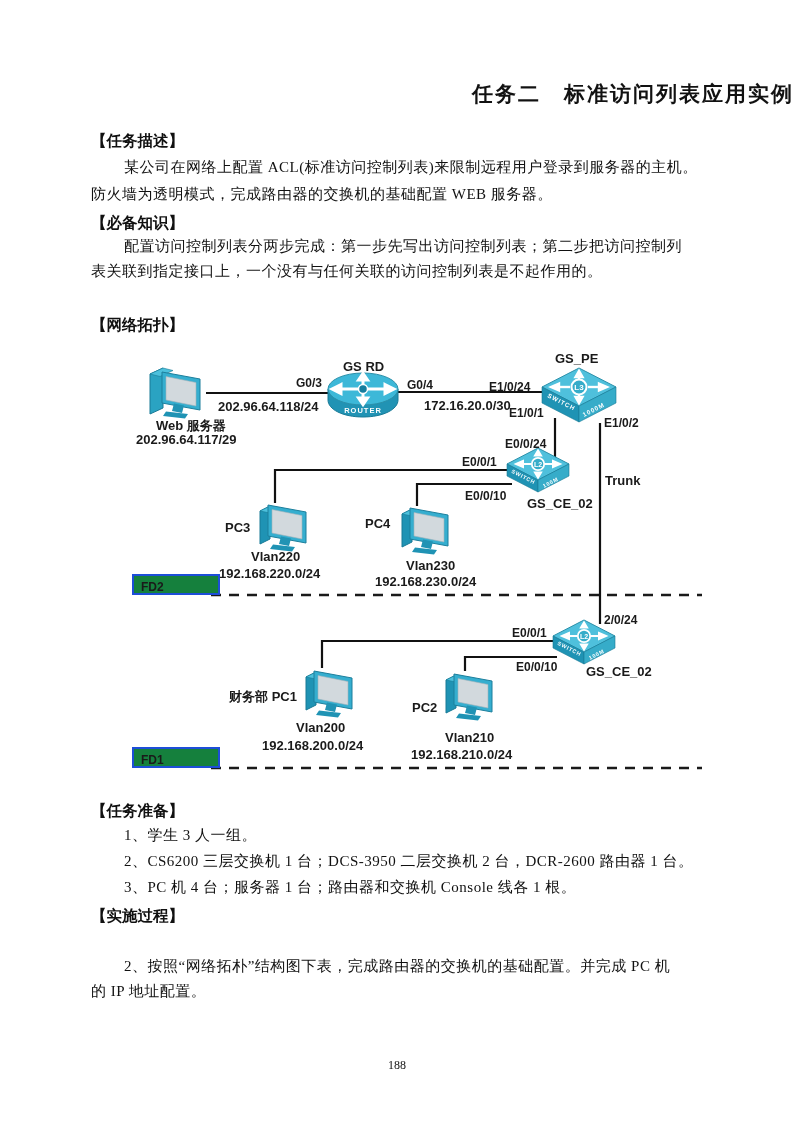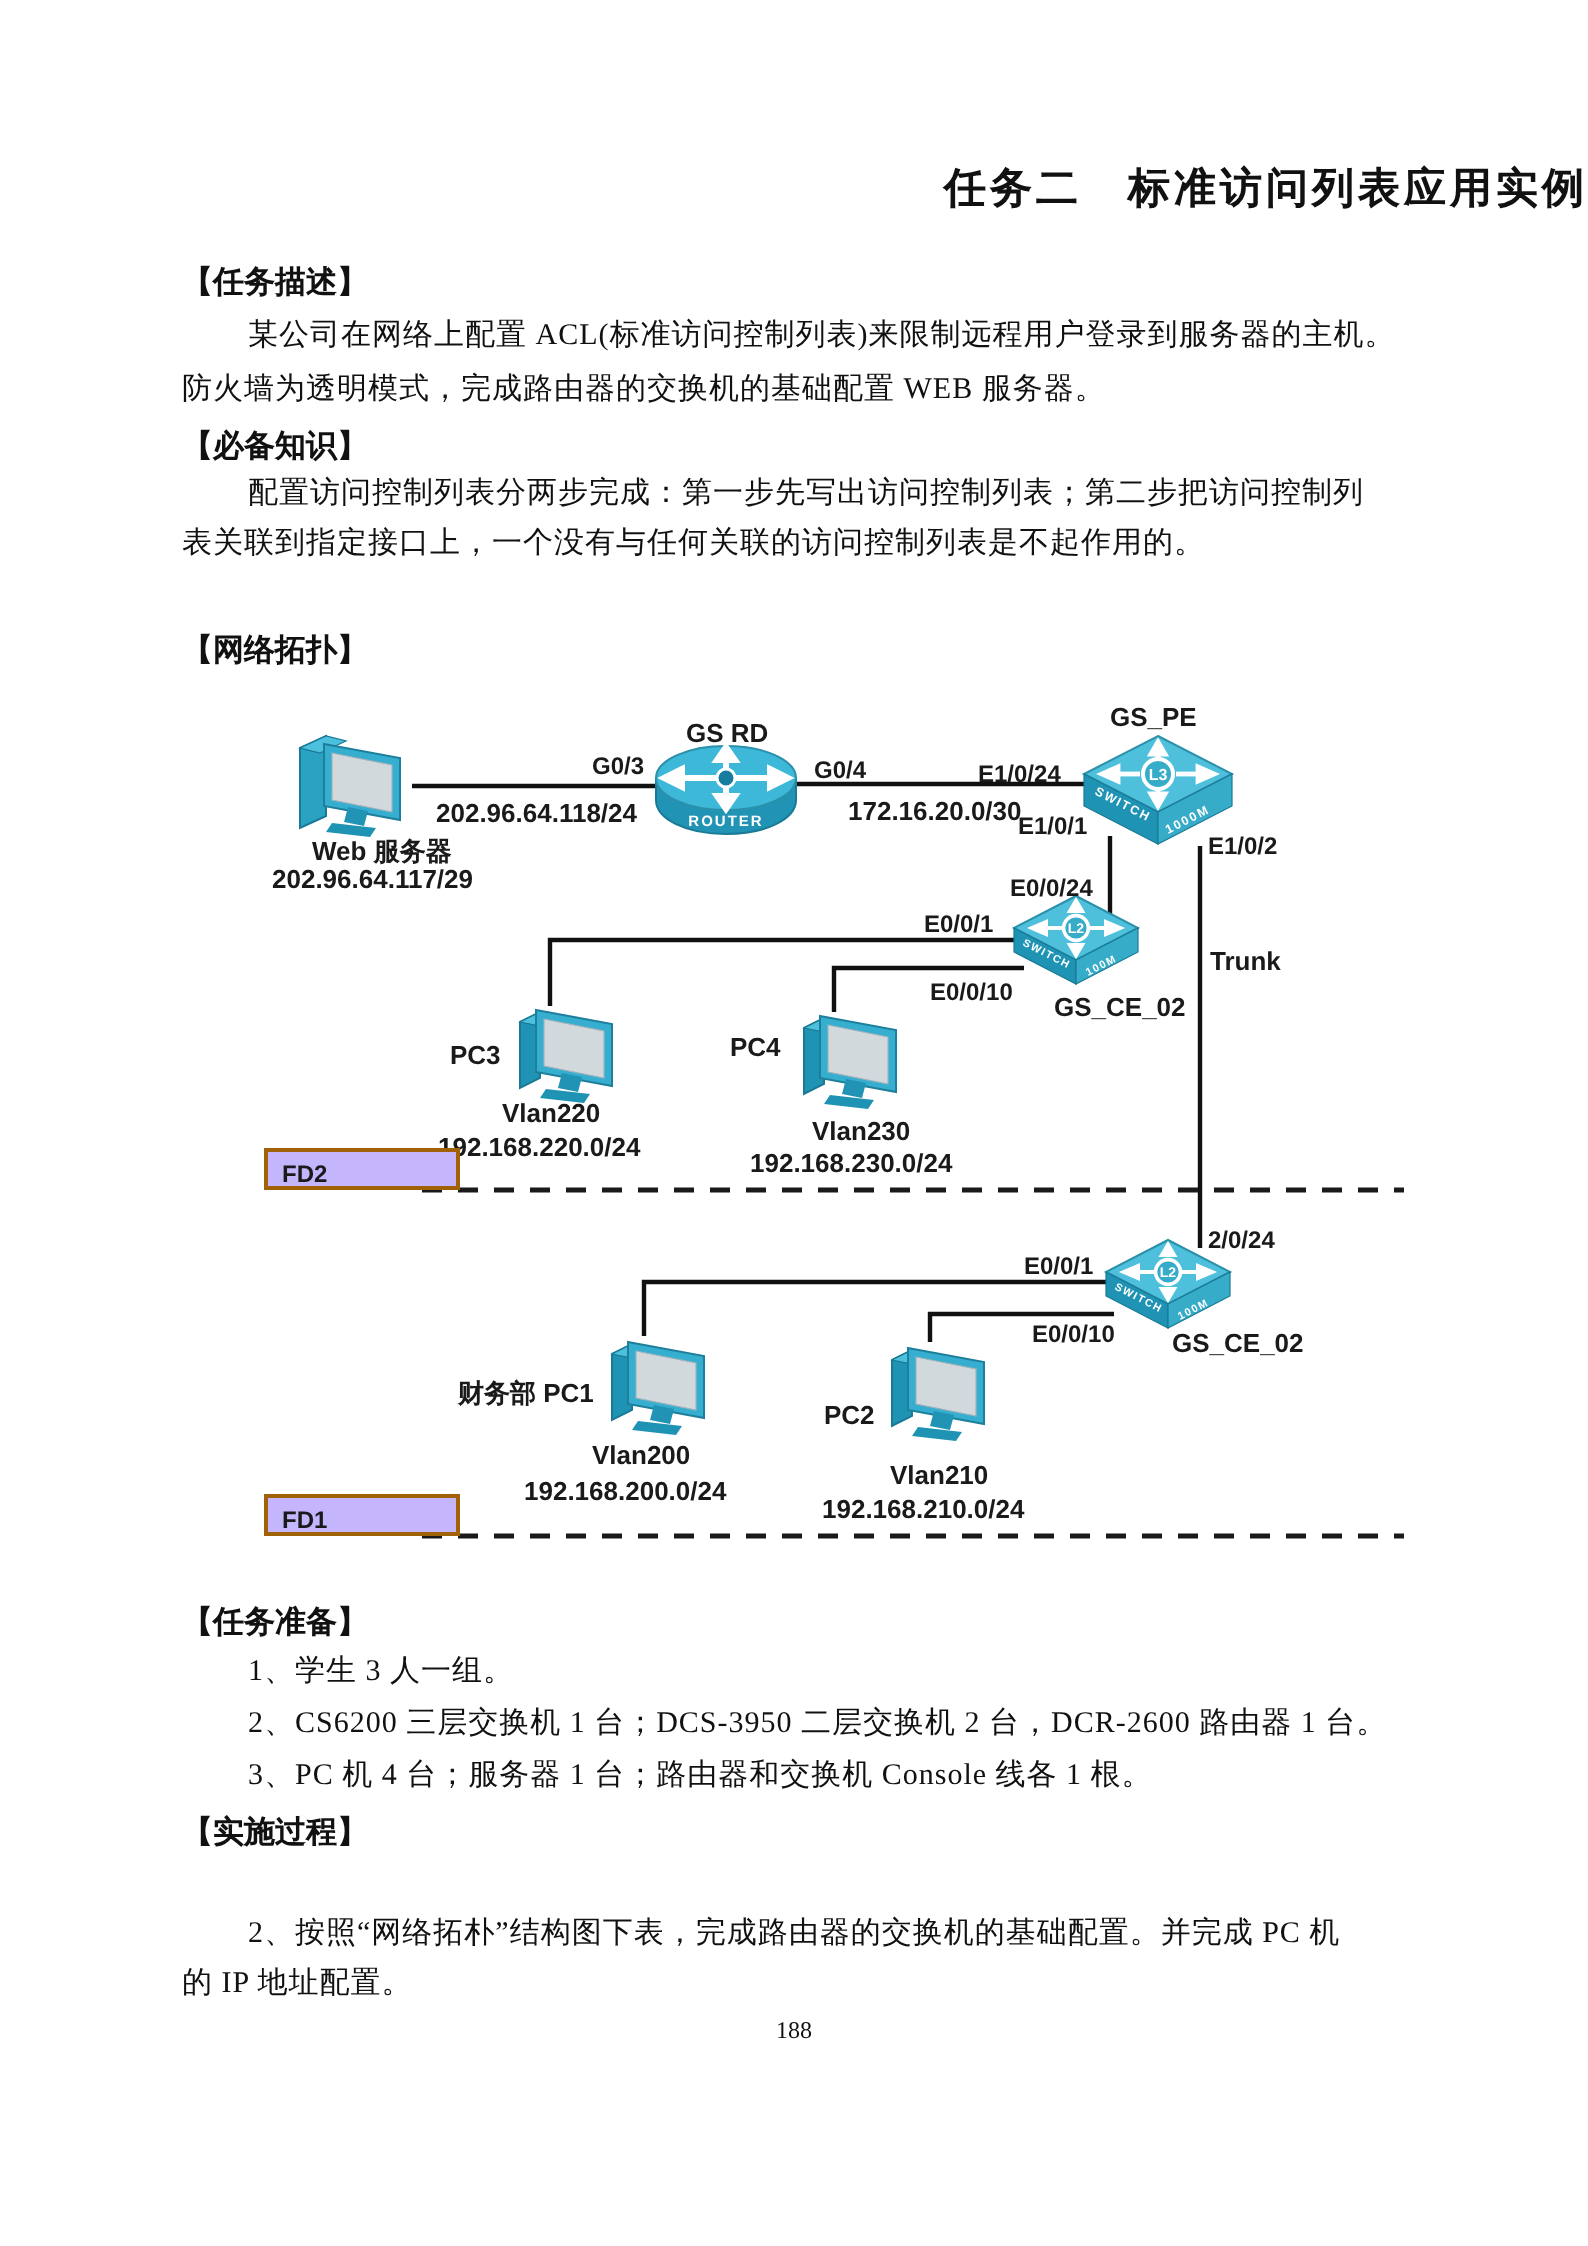--- a/index.html
+++ b/index.html
@@ -19,22 +19,22 @@
   }
   .bline {
     position:absolute; font-size:15px; letter-spacing:0.5px; white-space:nowrap;
   }
   .dlab {
     position:absolute; font-family:"Liberation Sans", sans-serif;
     font-weight:bold; font-size:12px; white-space:nowrap; color:#1a1a1a;
   }
   .dlab.big { font-size:13px; }
   .fdbox {
-    position:absolute; width:98px; height:21px; box-sizing:border-box;
-    border:2px solid #a16207; background:#c4b5fd;
+    position:absolute; width:88px; height:21px; box-sizing:border-box;
+    border:2px solid #1d4ed8; background:#15803d;
     font-family:"Liberation Sans", sans-serif; font-weight:bold; font-size:12px;
     padding:4px 0 0 7px; color:#1a1a1a;
   }
   .icon { position:absolute; }
   .pagenum {
     position:absolute; left:0; right:0; text-align:center; font-size:12px;
   }
   svg text { font-family:"Liberation Sans", sans-serif; font-weight:bold; }
 </style>
 </head>
@@ -231,15 +231,15 @@
 
   <div class="sec-h" style="left:91px;top:801px">【任务准备】</div>
   <div class="bline" style="left:124px;top:826px">1、学生 3 人一组。</div>
   <div class="bline" style="left:124px;top:852px">2、CS6200 三层交换机 1 台；DCS-3950 二层交换机 2 台，DCR-2600 路由器 1 台。</div>
   <div class="bline" style="left:124px;top:878px">3、PC 机 4 台；服务器 1 台；路由器和交换机 Console 线各 1 根。</div>
 
   <div class="sec-h" style="left:91px;top:906px">【实施过程】</div>
   <div class="bline" style="left:124px;top:957px">2、按照“网络拓朴”结构图下表，完成路由器的交换机的基础配置。并完成 PC 机</div>
   <div class="bline" style="left:91px;top:982px">的 IP 地址配置。</div>
 
-  <div class="pagenum" style="top:1008px">188</div>
+  <div class="pagenum" style="top:1058px">188</div>
 
 </div>
 
 </body></html>

